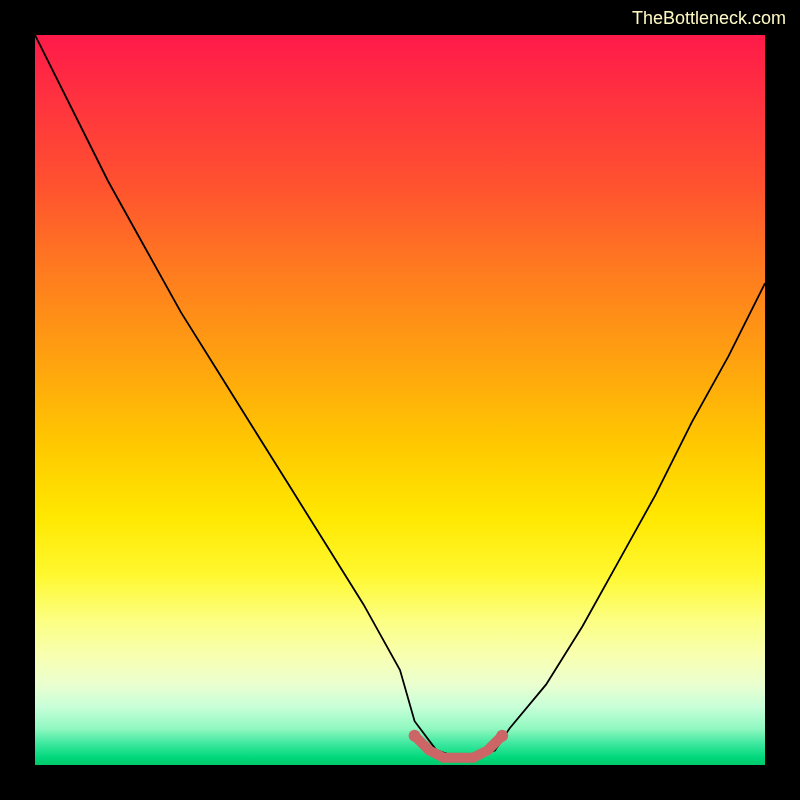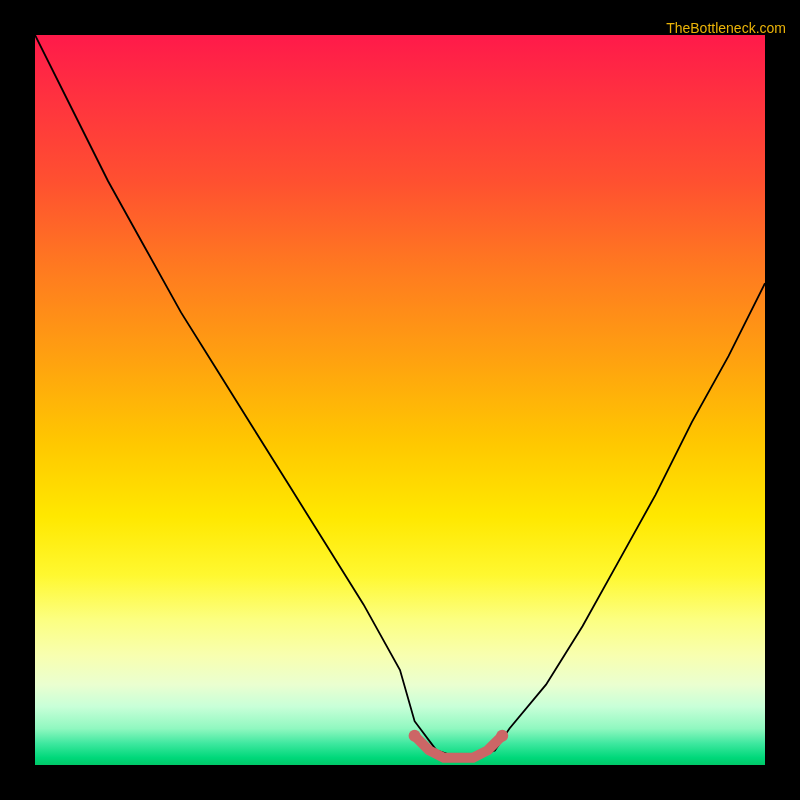--- a/index.html
+++ b/index.html
@@ -6,24 +6,24 @@
     margin: 0;
     padding: 0;
     width: 800px;
     height: 800px;
     background: #000;
     position: relative;
     font-family: Arial, sans-serif;
   }
   .watermark {
     position: absolute;
-    top: 20px;
+    top: 8px;
     right: 14px;
-    color: #eab308;
-    font-size: 14px;
+    color: #fef9c3;
+    font-size: 18px;
     font-weight: 500;
     z-index: 10;
   }
   .plot-area {
     position: absolute;
     left: 35px;
     top: 35px;
     width: 730px;
     height: 730px;
     overflow: hidden;

